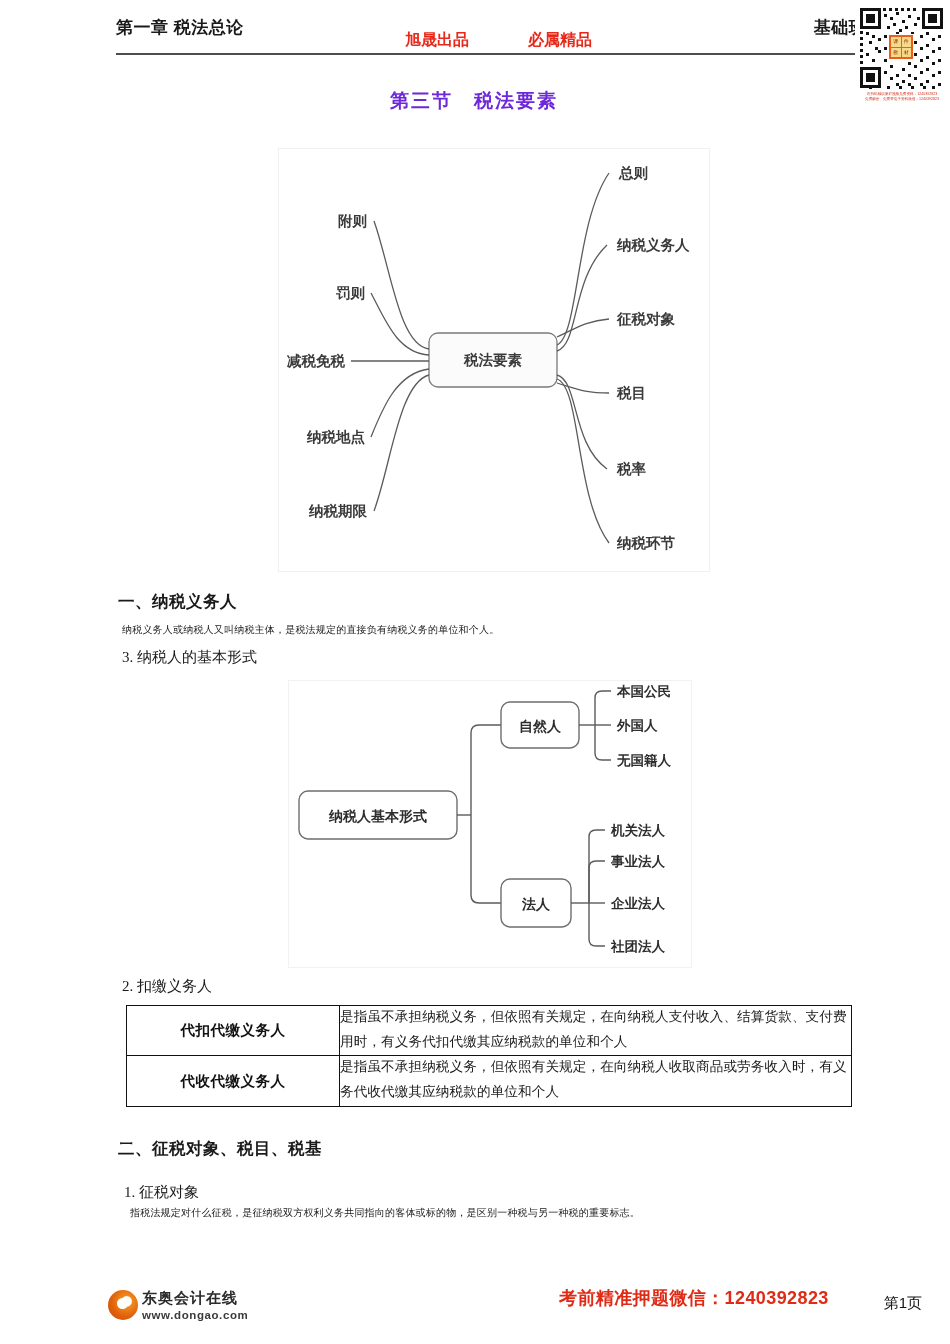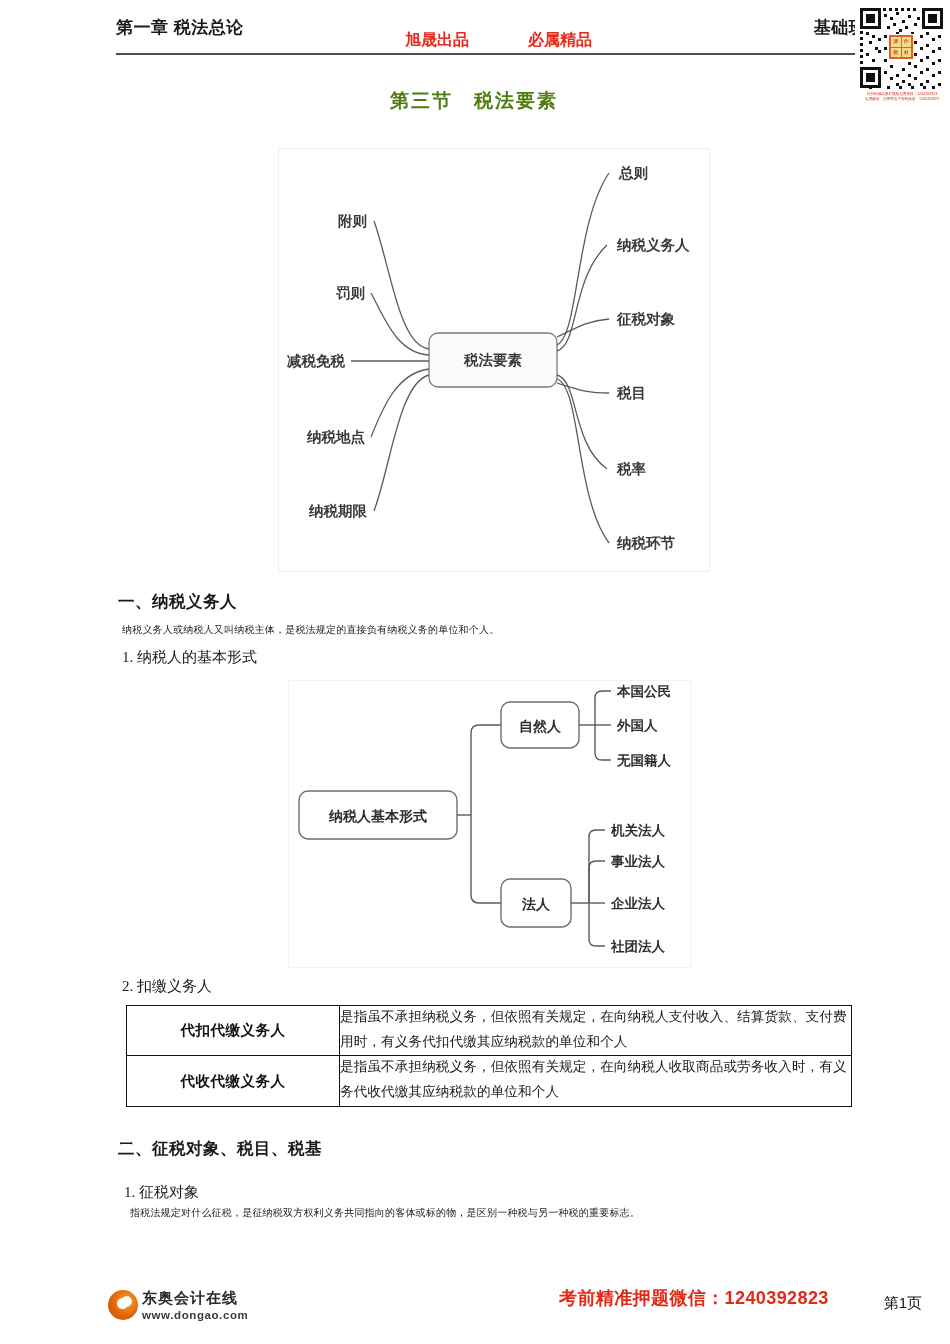--- a/index.html
+++ b/index.html
@@ -117,21 +117,21 @@
   
   .doc-title {
     position: absolute;
     left: 0; top: 88px;
     width: 948px;
     text-align: center;
     font-family: Liberation Mono, monospace;
     font-size: 19px;
     font-weight: 700;
     letter-spacing: 2px;
-    color: #4d7c0f;
+    color: #6d28d9;
   }
 
   
   .mindmap {
     position: absolute;
     left: 278px; top: 148px;
     width: 432px; height: 424px;
     border: 1px solid #f0f0f0;
     background: #ffffff;
     box-sizing: border-box;
@@ -485,21 +485,21 @@
     <text class="node-label" x="338" y="101">纳税义务人</text>
     <text class="node-label" x="338" y="175">征税对象</text>
     <text class="node-label" x="338" y="249">税目</text>
     <text class="node-label" x="338" y="325">税率</text>
     <text class="node-label" x="338" y="399">纳税环节</text>
   </svg>
 </div>
 
 <div class="sec-heading" style="left:118px; top:591px;">一、纳税义务人</div>
 <div class="body-text" style="left:122px; top:622px; width:730px;">纳税义务人或纳税人又叫纳税主体，是税法规定的直接负有纳税义务的单位和个人。</div>
-<div class="sub-label" style="left:122px; top:648px;">1. 纳税人的基本形式</div>
+<div class="sub-label" style="left:122px; top:648px;">3. 纳税人的基本形式</div>
 
 <div class="treemap">
   <svg width="402" height="286" viewBox="0 0 402 286">
 
     <rect class="tree-box" x="10" y="110" width="158" height="48" rx="9" ry="9"></rect>
     <text class="tree-label" x="89" y="140" text-anchor="middle">纳税人基本形式</text>
 
     <path class="tree-line" d="M168,134 L182,134"></path>
     <path class="tree-line" d="M182,134 L182,52 Q182,44 190,44 L212,44"></path>
     <path class="tree-line" d="M182,134 L182,214 Q182,222 190,222 L212,222"></path>

